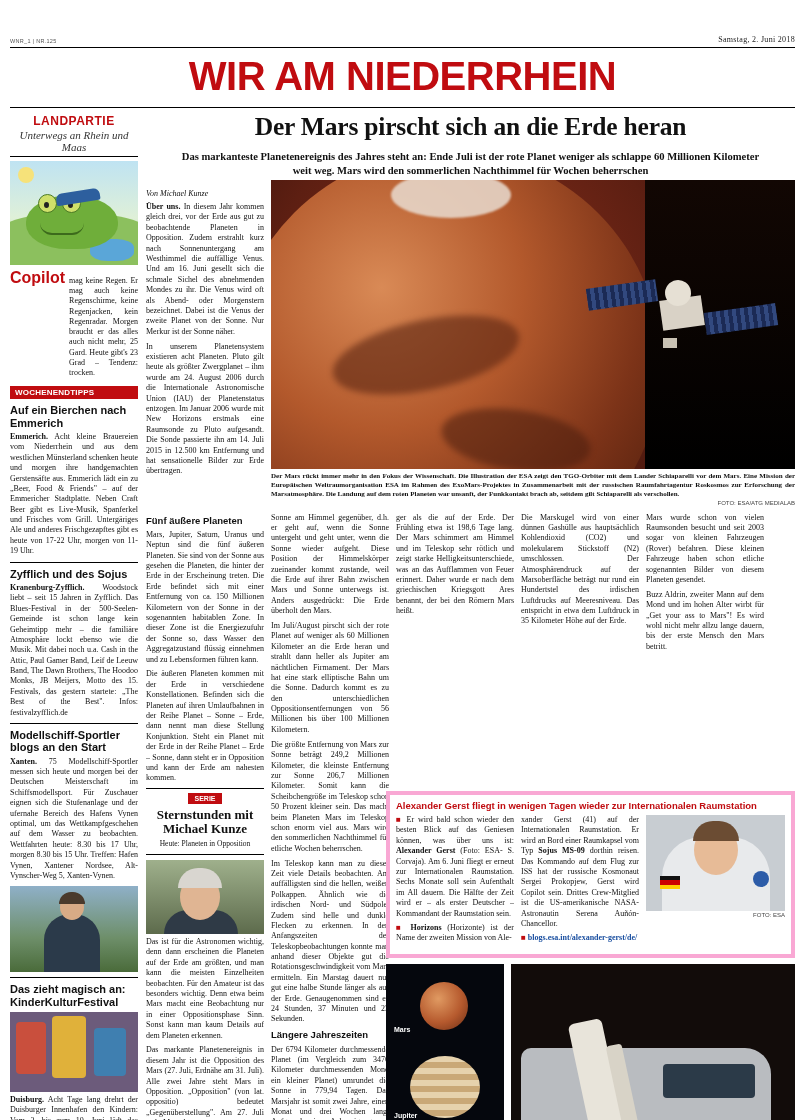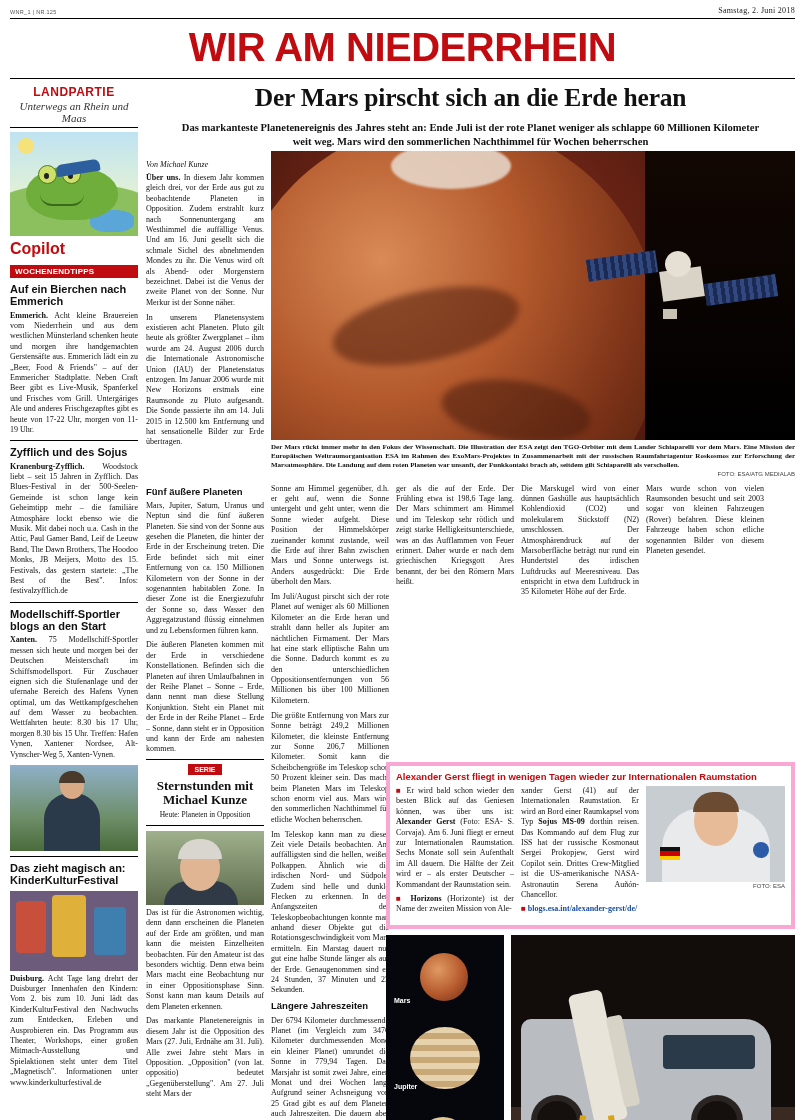--- a/index.html
+++ b/index.html
@@ -2,21 +2,21 @@
 <html><head>
 <meta charset="utf-8">
 <style>
   html,body{margin:0;padding:0;}
   body{
     width:805px;height:1120px;background:#ffffff;
     font-family:"Liberation Serif", serif;
     color:#111;
     -webkit-font-smoothing:antialiased;
   }
-  .page{position:relative;width:805px;height:1029px;box-sizing:border-box;padding:6px 10px 4px 10px;}
+  .page{position:relative;width:805px;height:1029px;box-sizing:border-box;padding:6px 10px 4px 10px;margin-top:29px;}
   
   .topbar{display:flex;justify-content:space-between;align-items:flex-end;font-size:6px;color:#333;letter-spacing:.3px;padding-bottom:2px;}
   .topbar .left{font-family:"Liberation Sans", sans-serif;font-size:5.5px;color:#555;}
   .topbar .right{font-family:"Liberation Serif", serif;font-size:8px;color:#222;}
   .rule-top{border-top:1px solid #000;margin-top:1px;}
   
   .masthead{text-align:center;padding:8px 0 4px 0;}
   .masthead h1{
     margin:0;font-family:"Liberation Sans", sans-serif;font-weight:bold;
     font-size:40px;letter-spacing:-0.5px;color:#c00c10;line-height:1;
@@ -165,20 +165,21 @@
         <div class="eye1"></div>
         <div class="eye2"></div>
         <div class="pupil1"></div>
         <div class="pupil2"></div>
         <div class="mouth"></div>
         <div class="cap"></div>
       </div>
 
       <div class="werner-line">
         <span class="werner">Copilot</span>
+        <span class="werner-txt">mag keine Regen. Er mag auch keine Regenschirme, keine Regenjacken, kein Regenradar. Morgen braucht er das alles auch nicht mehr, 25 Gard. Heute gibt's 23 Grad – Tendenz: trocken.</span>
       </div>
 
       <div class="redbar">WOCHENENDTIPPS</div>
 
       <div>
         <div class="rail-h">Auf ein Bierchen nach Emmerich</div>
         <p class="rail-p"><b>Emmerich.</b> <span>Acht kleine Brauereien vom Niederrhein und aus dem westlichen Münsterland schenken heute und morgen ihre handgemachten Gerstensäfte aus. Emmerich lädt ein zu „Beer, Food &amp; Friends" – auf der Emmericher Stadtplatte. Neben Craft Beer gibt es Live-Musik, Spanferkel und Frisches vom Grill. Untergäriges Ale und anderes Frischgezapftes gibt es heute von 17-22 Uhr, morgen von 11-19 Uhr.</span></p>
       </div>
       <div class="rail-rule"></div>
 
@@ -275,20 +276,21 @@
         <div class="lcol">
           <p>ger als die auf der Erde. Der Frühling etwa ist 198,6 Tage lang. Der Mars schimmert am Himmel und im Teleskop sehr rötlich und zeigt starke Helligkeitsunterschiede, was an das Aufflammen von Feuer erinnert. Daher wurde er nach dem griechischen Kriegsgott Ares benannt, der bei den Römern Mars heißt.</p>
         </div>
 
         <div class="lcol">
           <p>Die Marskugel wird von einer dünnen Gashülle aus hauptsächlich Kohlendioxid (CO2) und molekularem Stickstoff (N2) umschlossen. Der Atmosphärendruck auf der Marsoberfläche beträgt nur rund ein Hundertstel des irdischen Luftdrucks auf Meeresniveau. Das entspricht in etwa dem Luftdruck in 35 Kilometer Höhe auf der Erde.</p>
         </div>
 
         <div class="lcol">
           <p>Mars wurde schon von vielen Raumsonden besucht und seit 2003 sogar von kleinen Fahrzeugen (Rover) befahren. Diese kleinen Fahrzeuge haben schon etliche sogenannten Bilder von diesem Planeten gesendet.</p>
+          <p>Buzz Aldrin, zweiter Mann auf dem Mond und im hohen Alter wirbt für „Get your ass to Mars"! Es wird wohl nicht mehr allzu lange dauern, bis der erste Mensch den Mars betritt.</p>
         </div>
       </div>
 
     </div>
   </div>
 
   <div style="position:absolute;left:386px;top:756px;width:409px;">
     <div class="gerst-box">
       <div class="gerst-title">Alexander Gerst fliegt in wenigen Tagen wieder zur Internationalen Raumstation</div>
       <div class="gerst-grid">

